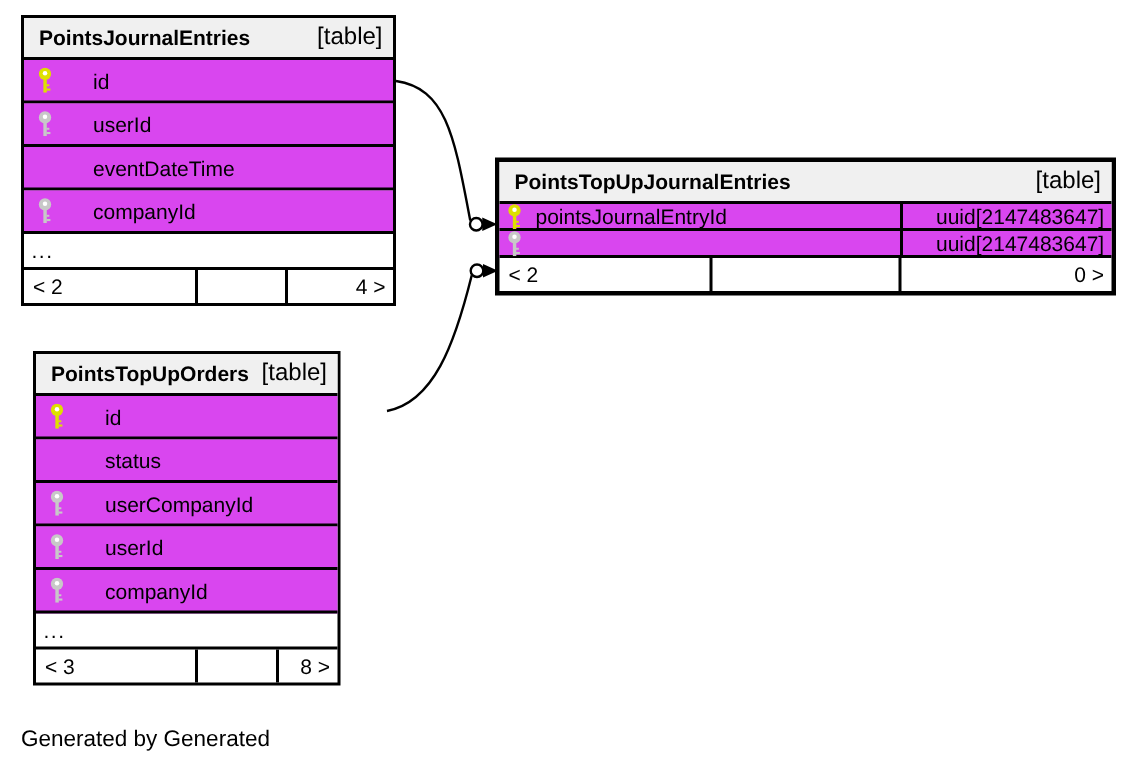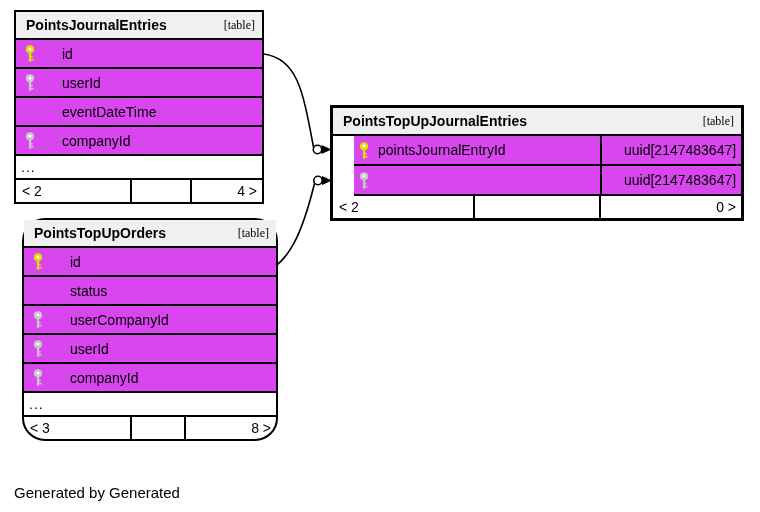--- a/index.html
+++ b/index.html
@@ -21,26 +21,26 @@
     position:absolute;background:#fff;border:2px solid var(--line);
     box-sizing:border-box;font-size:14px;
   }
   .db-table.emphasis{border-width:3px;}
   .thead{
     display:flex;align-items:center;justify-content:space-between;
     background:var(--header-bg);border-bottom:2px solid var(--line);
     box-sizing:border-box;height:28px;padding:0 7px 0 10px;
   }
   .tname{font-weight:bold;font-size:14px;white-space:nowrap;}
-  .tkind{font-size:12px;white-space:nowrap;font-family:Liberation Serif, serif;}
+  .tkind{font-size:16px;white-space:nowrap;}
   .trow{
     display:flex;align-items:center;box-sizing:border-box;
     height:29px;border-bottom:2px solid var(--line);background:#d946ef;
   }
-  .emphasis .trow{height:30px;margin-left:21px;}
+  .emphasis .trow{height:18px;}
   .kcell{
     box-sizing:border-box;flex:0 0 auto;display:flex;align-items:center;
     width:46px;padding-left:9px;
   }
   .emphasis .kcell{width:24px;padding-left:5px;}
   .cname{white-space:nowrap;}
   .typecell{
     box-sizing:border-box;flex:0 0 auto;width:141px;height:100%;
     border-left:2px solid var(--line);display:flex;align-items:center;
     padding-left:22px;white-space:nowrap;margin-left:auto;
@@ -52,21 +52,21 @@
   .tfoot{display:flex;box-sizing:border-box;height:22px;}
   .emphasis .tfoot{height:22px;}
   .fc{box-sizing:border-box;display:flex;align-items:center;height:100%;}
   .fc1{padding-left:6px;}
   .fc2{border-left:2px solid var(--line);border-right:2px solid var(--line);}
   .fc3{flex:1 1 auto;justify-content:flex-end;padding-right:5px;}
 
   
   #t-points-journal-entries{left:14px;top:10px;width:250px;}
   #t-points-topup-journal-entries{left:330px;top:105px;width:414px;}
-  #t-points-topup-orders{left:22px;top:218px;width:256px;border-radius:23px;}
+  #t-points-topup-orders{left:22px;top:234px;width:205px;}
   #t-points-journal-entries .fc1{width:114px;}
   #t-points-journal-entries .fc2{width:62px;}
   #t-points-topup-journal-entries .fc1{width:140px;}
   #t-points-topup-journal-entries .fc2{width:128px;}
   #t-points-topup-orders .fc1{width:106px;}
   #t-points-topup-orders .fc2{width:56px;}
 
   
   .key{display:block;}
   .key.pk .kbody{fill:var(--pk);}

